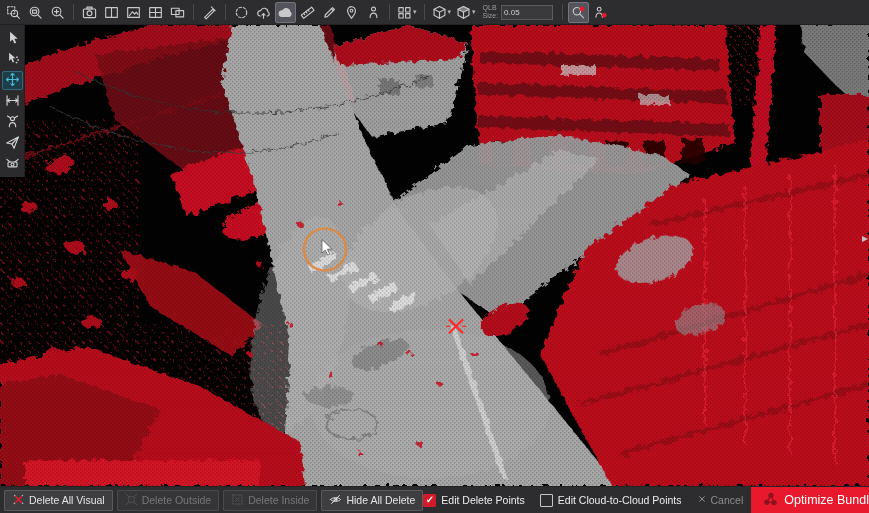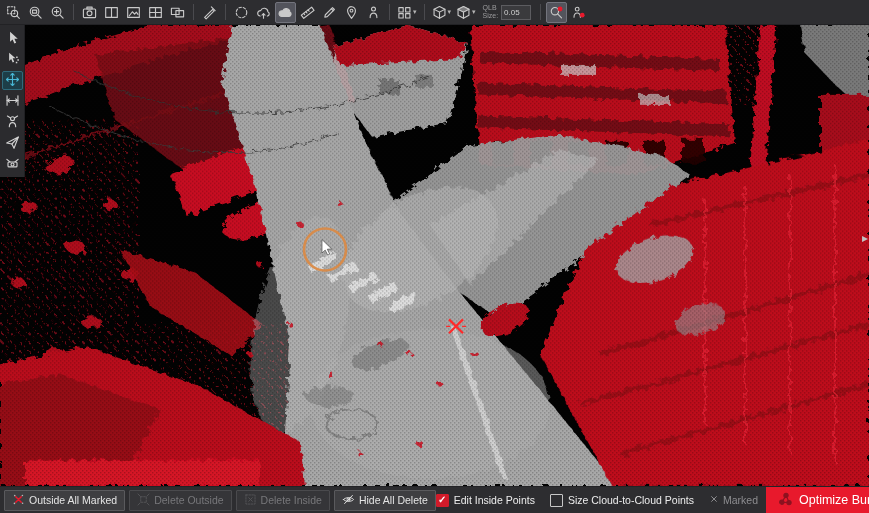--- a/index.html
+++ b/index.html
@@ -12,21 +12,21 @@
              display:flex; align-items:center; padding:0 3px; gap:1px; }
   .tbtn { height:21px; min-width:21px; display:flex; align-items:center; justify-content:center;
           background:transparent; border:1px solid transparent; color:#c9c9c9; border-radius:2px;
           padding:0 1px; cursor:default; }
   .tbtn.active { background:#53545c; border-color:#73747d; }
   .tbtn svg { display:block; }
   .caret { font-size:7px; color:#b5b5b5; margin-left:1px; }
   .tsep { width:1px; height:16px; background:#4a4a4e; margin:0 4px; flex:none; }
   .qlb { display:flex; align-items:center; gap:3px; margin:0 4px; }
   .qlb-label { display:flex; flex-direction:column; font-size:7px; line-height:8px; color:#9c9c9e; }
-  .qlb-input { width:30px; height:15px; background:#3a3a3d; border:1px solid #5c5c60; color:#cfcfcf;
+  .qlb-input { width:52px; height:15px; background:#3a3a3d; border:1px solid #5c5c60; color:#cfcfcf;
                font-size:8px; padding:0 2px; font-family:inherit; }
 
   
   .main { position:relative; flex:1; background:#000; overflow:hidden; }
   .main > svg.pc { position:absolute; inset:0; width:100%; height:100%; display:block; }
   .side-toolbar { position:absolute; left:0; top:0; width:25px; background:#2b2b2e;
                   border-right:1px solid #202023; display:flex; flex-direction:column;
                   align-items:center; padding:4px 0 3px; gap:2px; z-index:5; }
   .sbtn { width:21px; height:19px; display:flex; align-items:center; justify-content:center;
           background:transparent; border:1px solid transparent; color:#d2d2d2; border-radius:2px; }
@@ -465,21 +465,21 @@
   <div class="bottombar">
     <div class="left-buttons" id="bottom-buttons">
         <button class="bbtn">
           <span><svg viewBox="0 0 16 16" width="13" height="13" fill="none" stroke="currentColor" stroke-width="1.2" stroke-linecap="round" stroke-linejoin="round">
               <circle cx="3.4" cy="3.2" r="1" fill="#b9b9b9" stroke="none"></circle>
               <circle cx="12.8" cy="3" r="1" fill="#b9b9b9" stroke="none"></circle>
               <circle cx="3" cy="12.8" r="1" fill="#b9b9b9" stroke="none"></circle>
               <circle cx="13" cy="12.6" r="1" fill="#b9b9b9" stroke="none"></circle>
               <path d="M4.6 4.6 L11.4 11.4 M11.4 4.6 L4.6 11.4" stroke="#e8192c" stroke-width="1.8"></path>
             </svg></span>
-          <span>Outside All Marked</span>
+          <span>Delete All Visual</span>
         </button>
         <button class="bbtn disabled">
           <span><svg viewBox="0 0 16 16" width="13" height="13" fill="none" stroke="currentColor" stroke-width="1.2" stroke-linecap="round" stroke-linejoin="round">
               <rect x="4.6" y="4.6" width="6.8" height="6.8" stroke-dasharray="2 1.6"></rect>
               <path d="M1.2 1.2 L3.8 3.8 M14.8 1.2 L12.2 3.8 M1.2 14.8 L3.8 12.2 M14.8 14.8 L12.2 12.2"></path>
             </svg></span>
           <span>Delete Outside</span>
         </button>
         <button class="bbtn disabled">
           <span><svg viewBox="0 0 16 16" width="13" height="13" fill="none" stroke="currentColor" stroke-width="1.2" stroke-linecap="round" stroke-linejoin="round">
@@ -497,32 +497,32 @@
           <span>Hide All Delete</span>
         </button>
       </div>
 
     <div class="right-controls">
       <span id="bottom-checkboxes" style="display:flex;align-items:center;gap:15px;">
           <label class="cbx">
             <span class="checkbox checked">
               <span class="tick">✓</span>
             </span>
-            <span>Edit Inside Points</span>
+            <span>Edit Delete Points</span>
           </label>
           <label class="cbx">
             <span class="checkbox"></span>
-            <span>Size Cloud-to-Cloud Points</span>
+            <span>Edit Cloud-to-Cloud Points</span>
           </label>
         </span>
       <button class="cancel">
         <span><svg viewBox="0 0 16 16" width="10" height="10" fill="none" stroke="currentColor" stroke-width="1.2" stroke-linecap="round" stroke-linejoin="round">
               <path d="M4.2 4.2 L11.8 11.8 M11.8 4.2 L4.2 11.8" stroke-width="1.6"></path>
             </svg></span>
-        <span>Marked</span>
+        <span>Cancel</span>
       </button>
     </div>
 
     <button class="optimize">
       <span><svg viewBox="0 0 16 16" width="16" height="16" fill="none" stroke="currentColor" stroke-width="1.2" stroke-linecap="round" stroke-linejoin="round">
             <circle cx="4.8" cy="11.2" r="2.1" fill="#8d1220" stroke="#8d1220"></circle>
             <circle cx="9" cy="4.4" r="2.1" fill="#8d1220" stroke="#8d1220"></circle>
             <circle cx="12" cy="11.6" r="2.1" fill="#8d1220" stroke="#8d1220"></circle>
             <path d="M5.8 9.4 L8.2 6.2 M9.9 6.2 L11.4 9.7 M6.9 11.3 L9.9 11.5" stroke="#8d1220"></path>
           </svg></span>

